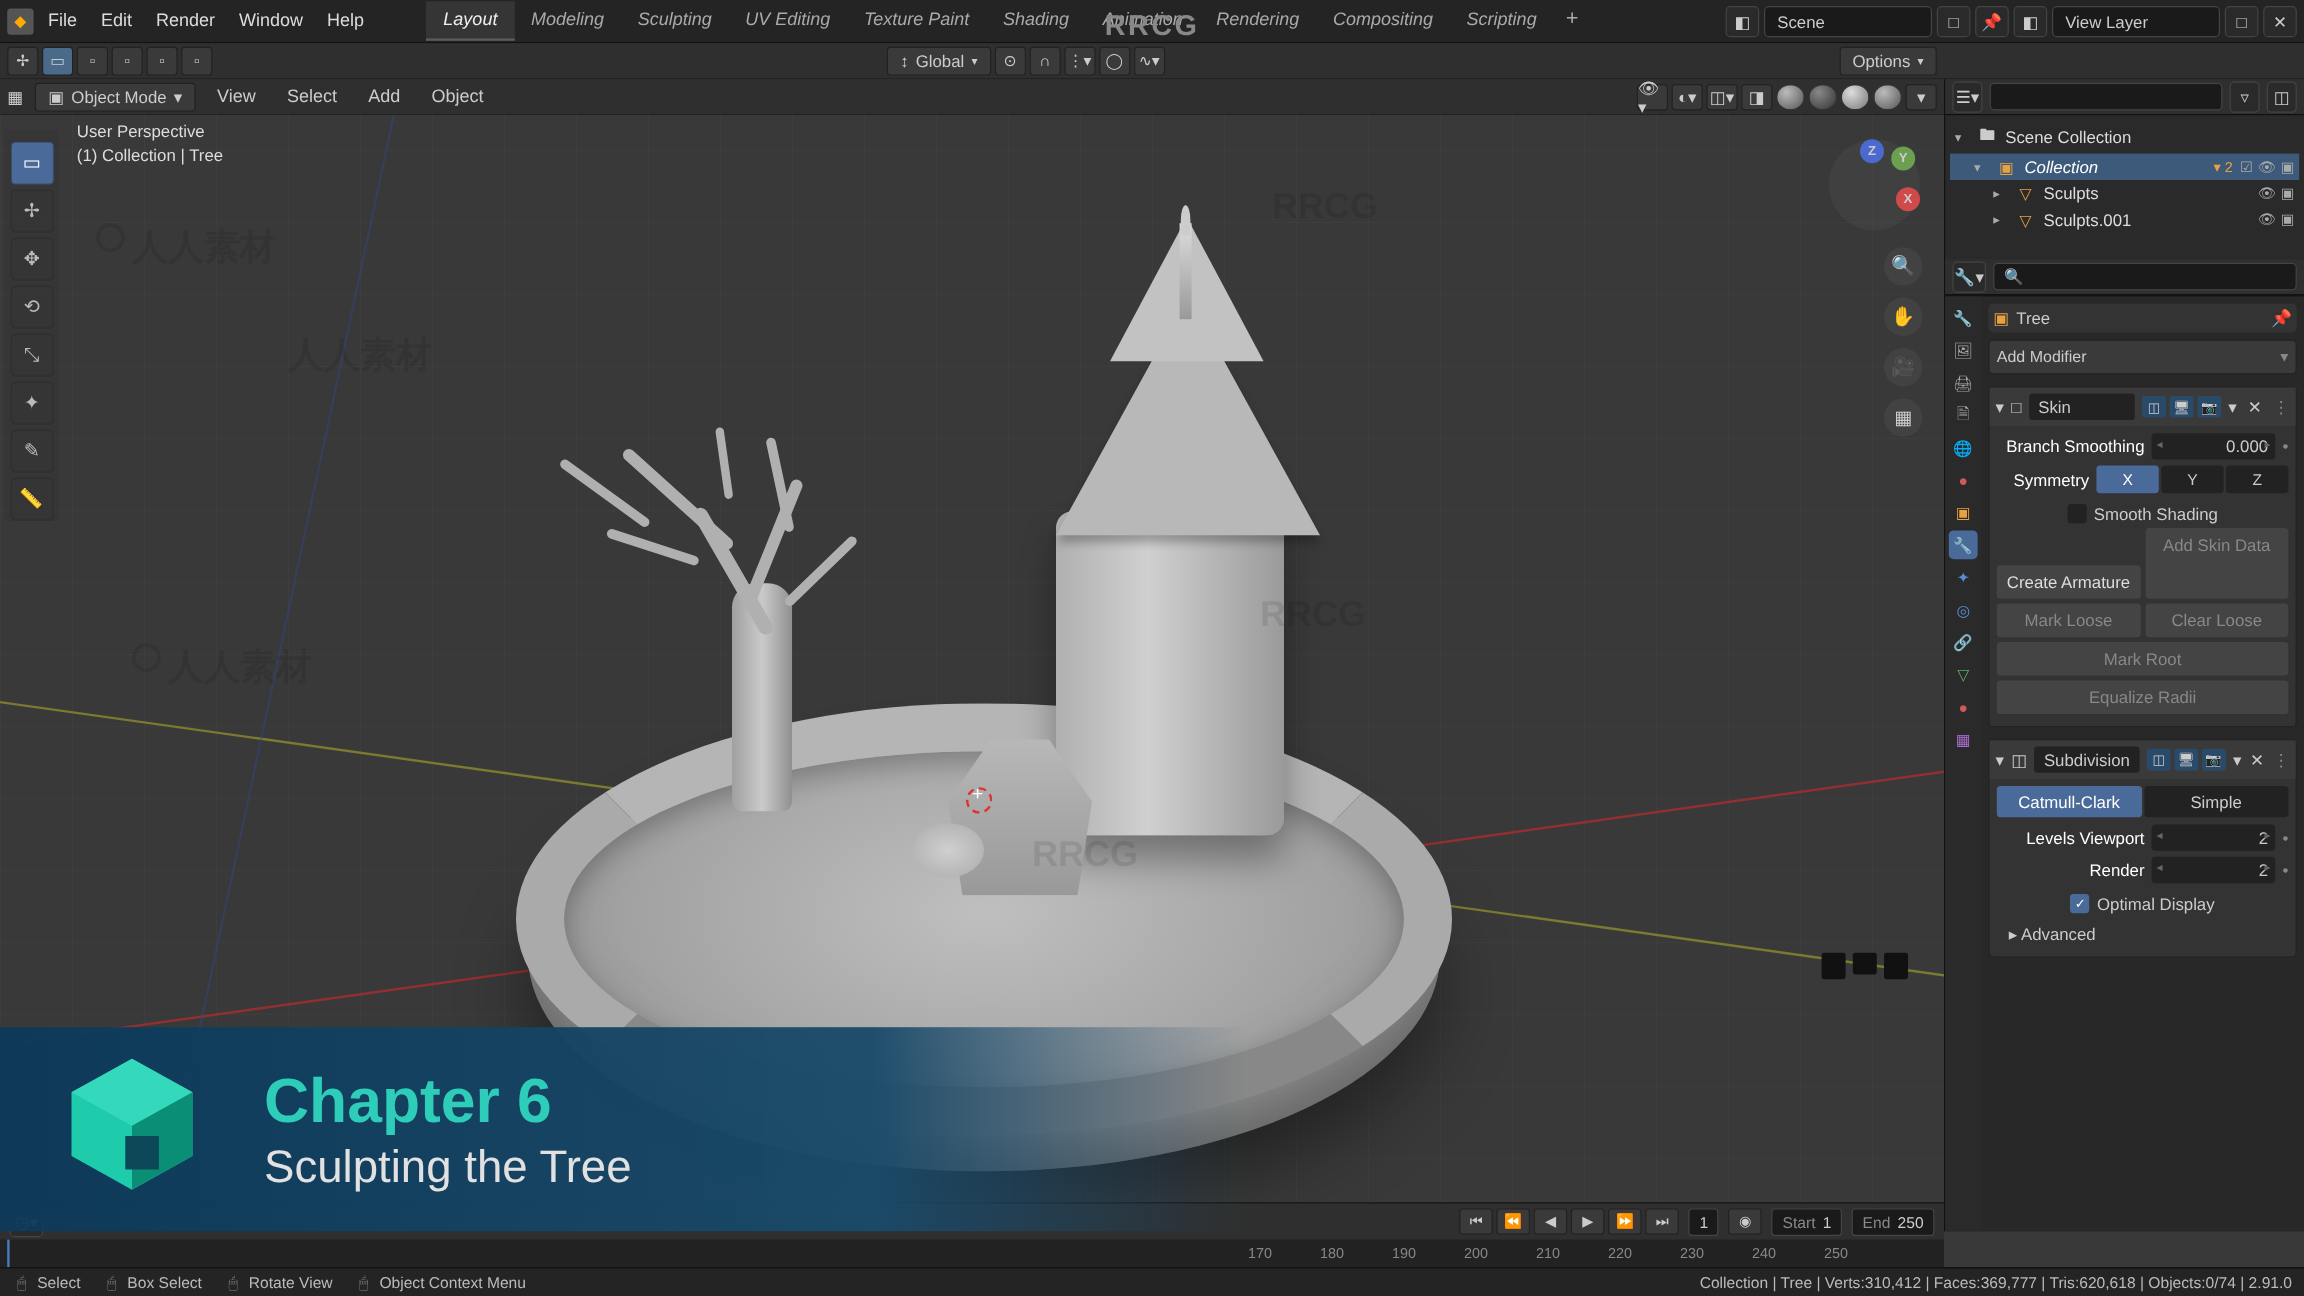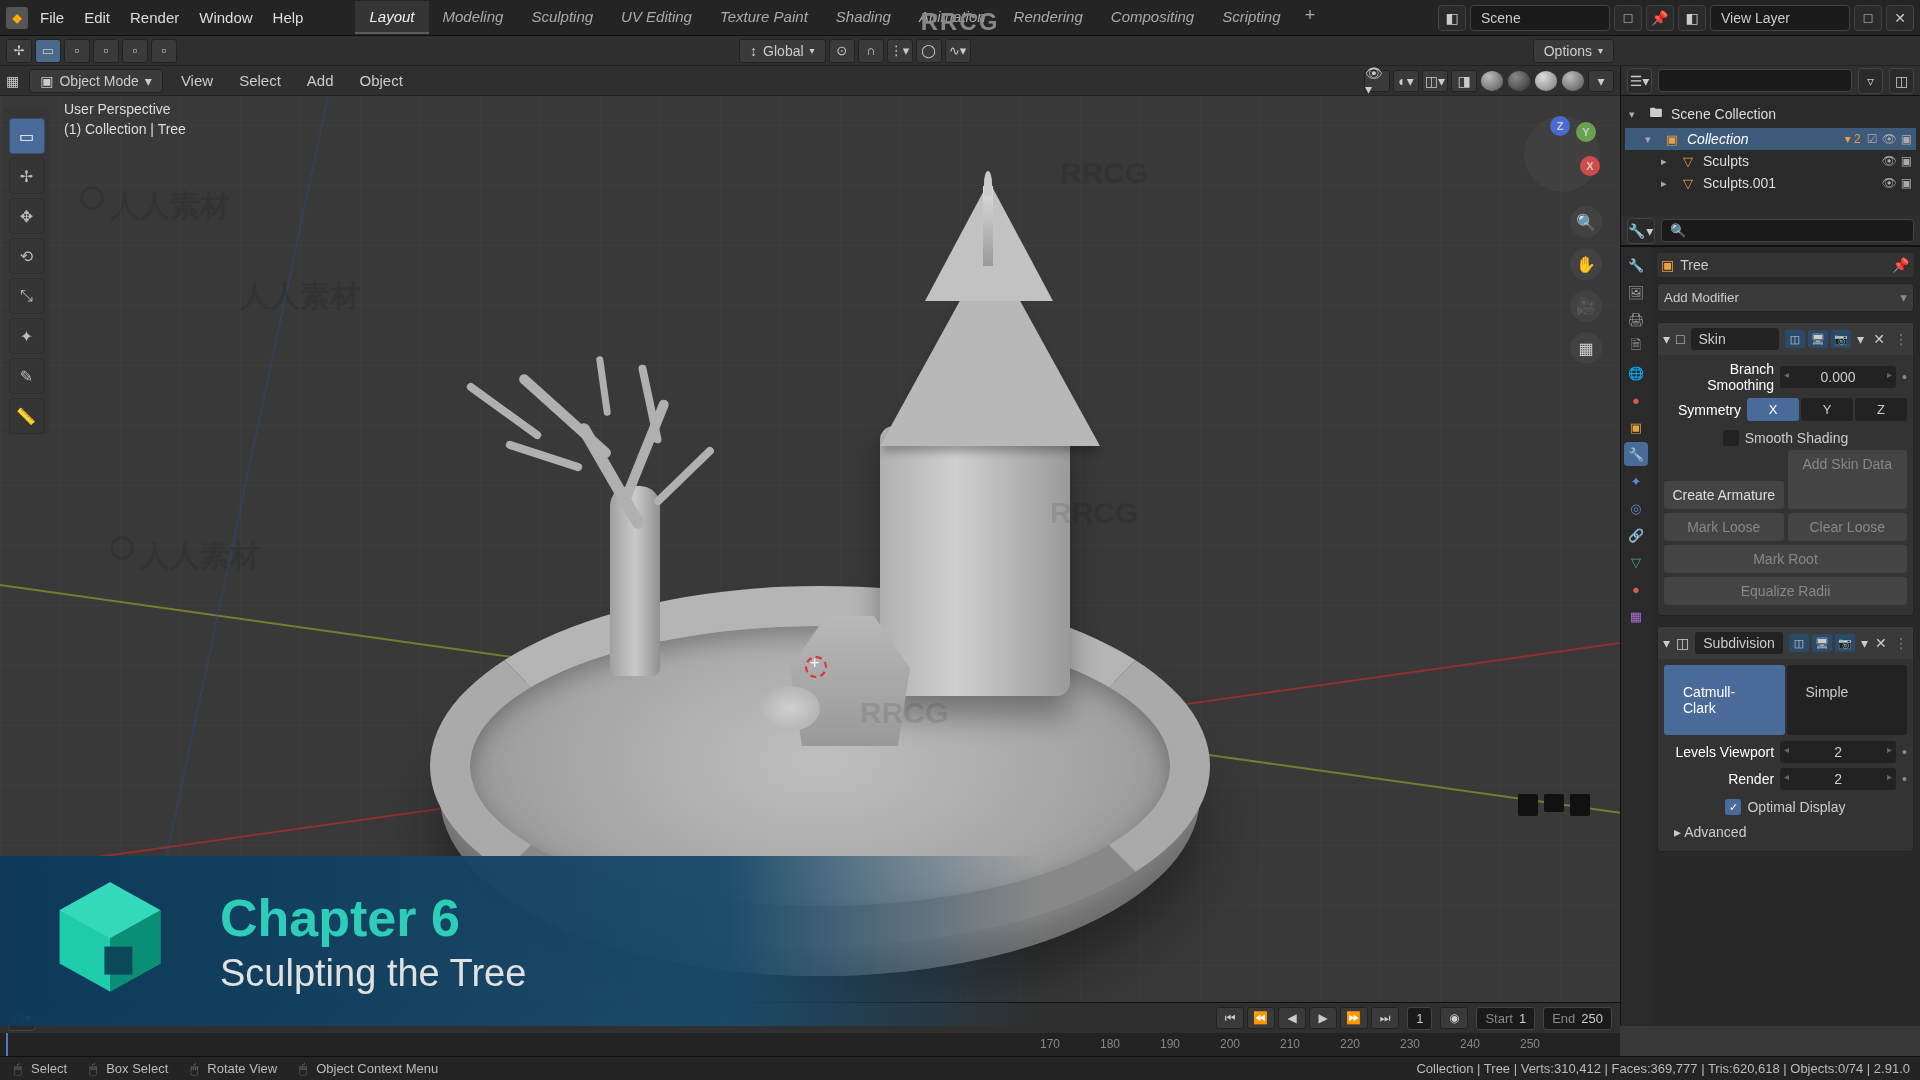--- a/index.html
+++ b/index.html
@@ -129,32 +129,32 @@
 .add-mod::after { content: ' ▾'; float: right; color: #888; }
 .mod-panel { background: #333; border-radius: 4px; margin-bottom: 10px; border: 1px solid #222; }
 .mod-hdr { display: flex; align-items: center; padding: 5px; background: #3a3a3a; gap: 6px; }
 .mod-hdr .mname { flex: 1; background: #222; padding: 3px 8px; border-radius: 3px; font-size: 14px; }
 .mod-hdr .micons { display: flex; gap: 3px; }
 .mod-hdr .mic { width: 20px; height: 18px; background: #2a4a6a; border-radius: 2px; display: inline-flex; align-items: center; justify-content: center; font-size: 11px; cursor: pointer; }
 .mod-hdr .mx { width: 18px; height: 18px; cursor: pointer; display: inline-flex; align-items: center; justify-content: center; }
 .mod-body { padding: 6px; }
 .prow { display: flex; align-items: center; gap: 6px; margin-bottom: 5px; }
 .prow .plabel { flex: 1; text-align: right; color: #ffffff; font-size: 14px; }
-.prow .pval { width: 116px; background: #222; padding: 3px 6px; border-radius: 3px; text-align: center; position: relative; }
+.prow .pval { width: 103px; background: #222; padding: 3px 6px; border-radius: 3px; text-align: right; position: relative; }
 .prow .pval.num::before { content:'◂'; position:absolute; left:4px; color:#666; font-size:10px; }
 .prow .pval.num::after { content:'▸'; position:absolute; right:4px; color:#666; font-size:10px; }
 .sym-btns { display: flex; gap: 2px; }
 .sym-btns .sb { flex: 1; background: #222; padding: 4px; text-align: center; border-radius: 3px; cursor: pointer; font-size: 13px; }
 .sym-btns .sb.on { background: #4a6a9a; color: #fff; }
 .mod-body .widebtn { display: block; text-align: center; background: #444; padding: 6px; border-radius: 3px; margin-bottom: 4px; cursor: pointer; }
 .btn-row2 { display: flex; gap: 4px; margin-bottom: 4px; }
 .btn-row2 .half { flex: 1; text-align: center; background: #444; padding: 6px; border-radius: 3px; cursor: pointer; color: #888; }
 .btn-row2 .half.enabled { color: #ddd; margin-top: 31px; }
 .subdiv-tabs { display: flex; gap: 2px; margin-bottom: 6px; }
-.subdiv-tabs .stab { flex: 1; padding: 19px; background: #222; border-radius: 3px; cursor: pointer; }
+.subdiv-tabs .stab { flex: 1; text-align: center; padding: 5px; background: #222; border-radius: 3px; cursor: pointer; }
 .subdiv-tabs .stab.on { background: #4a6a9a; color: #fff; }
 .chk-row { display: flex; align-items: center; justify-content: center; gap: 6px; padding: 4px; }
 .chk-row .cb { width: 16px; height: 16px; background: #4a6a9a; border-radius: 3px; display: inline-flex; align-items: center; justify-content: center; font-size: 11px; color: #fff; }
 .chk-row .cb.off { background: #222; color: transparent; }
 .adv-row { padding: 5px 10px; color: #ccc; cursor: pointer; }
 .adv-row::before { content:'▸ '; }
 
 
 .timeline { position: absolute; left: 0; right: 300px; bottom: 24px; height: 54px; background: #2c2c2c; border-top: 1px solid #111; }
 .tl-hdr { display: flex; align-items: center; height: 30px; padding: 0 8px; gap: 8px; background: #2f2f2f; }

